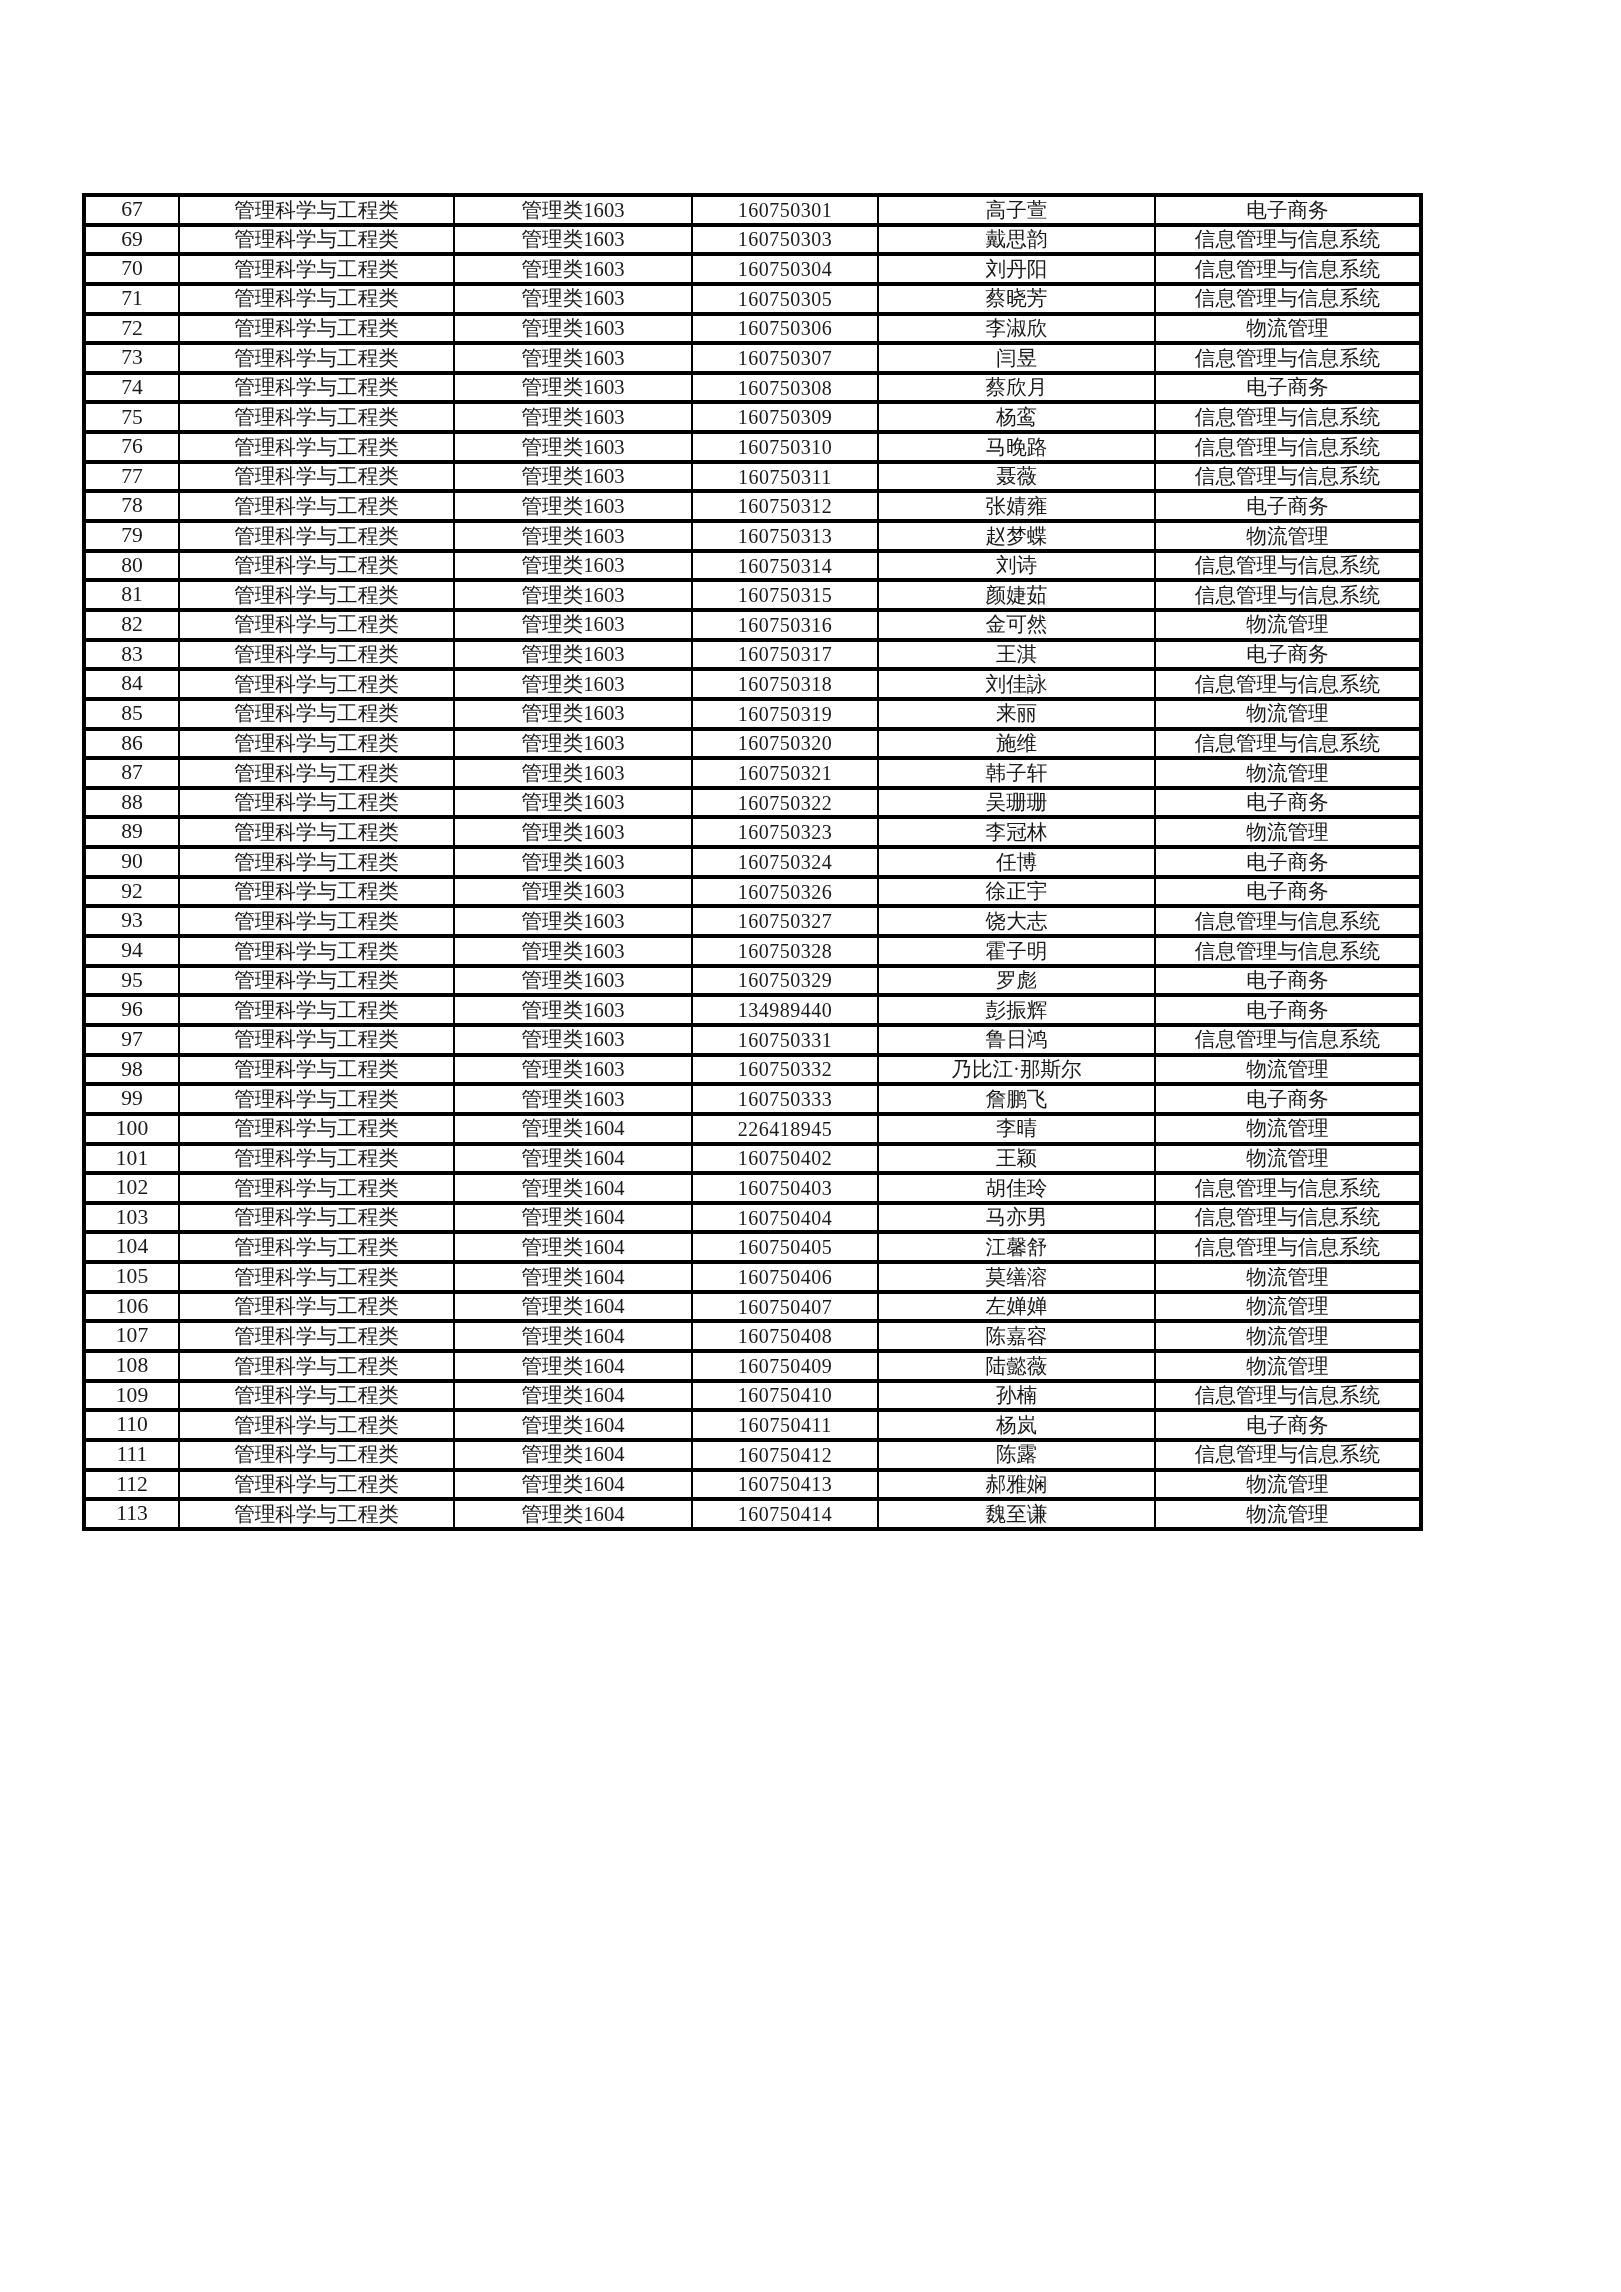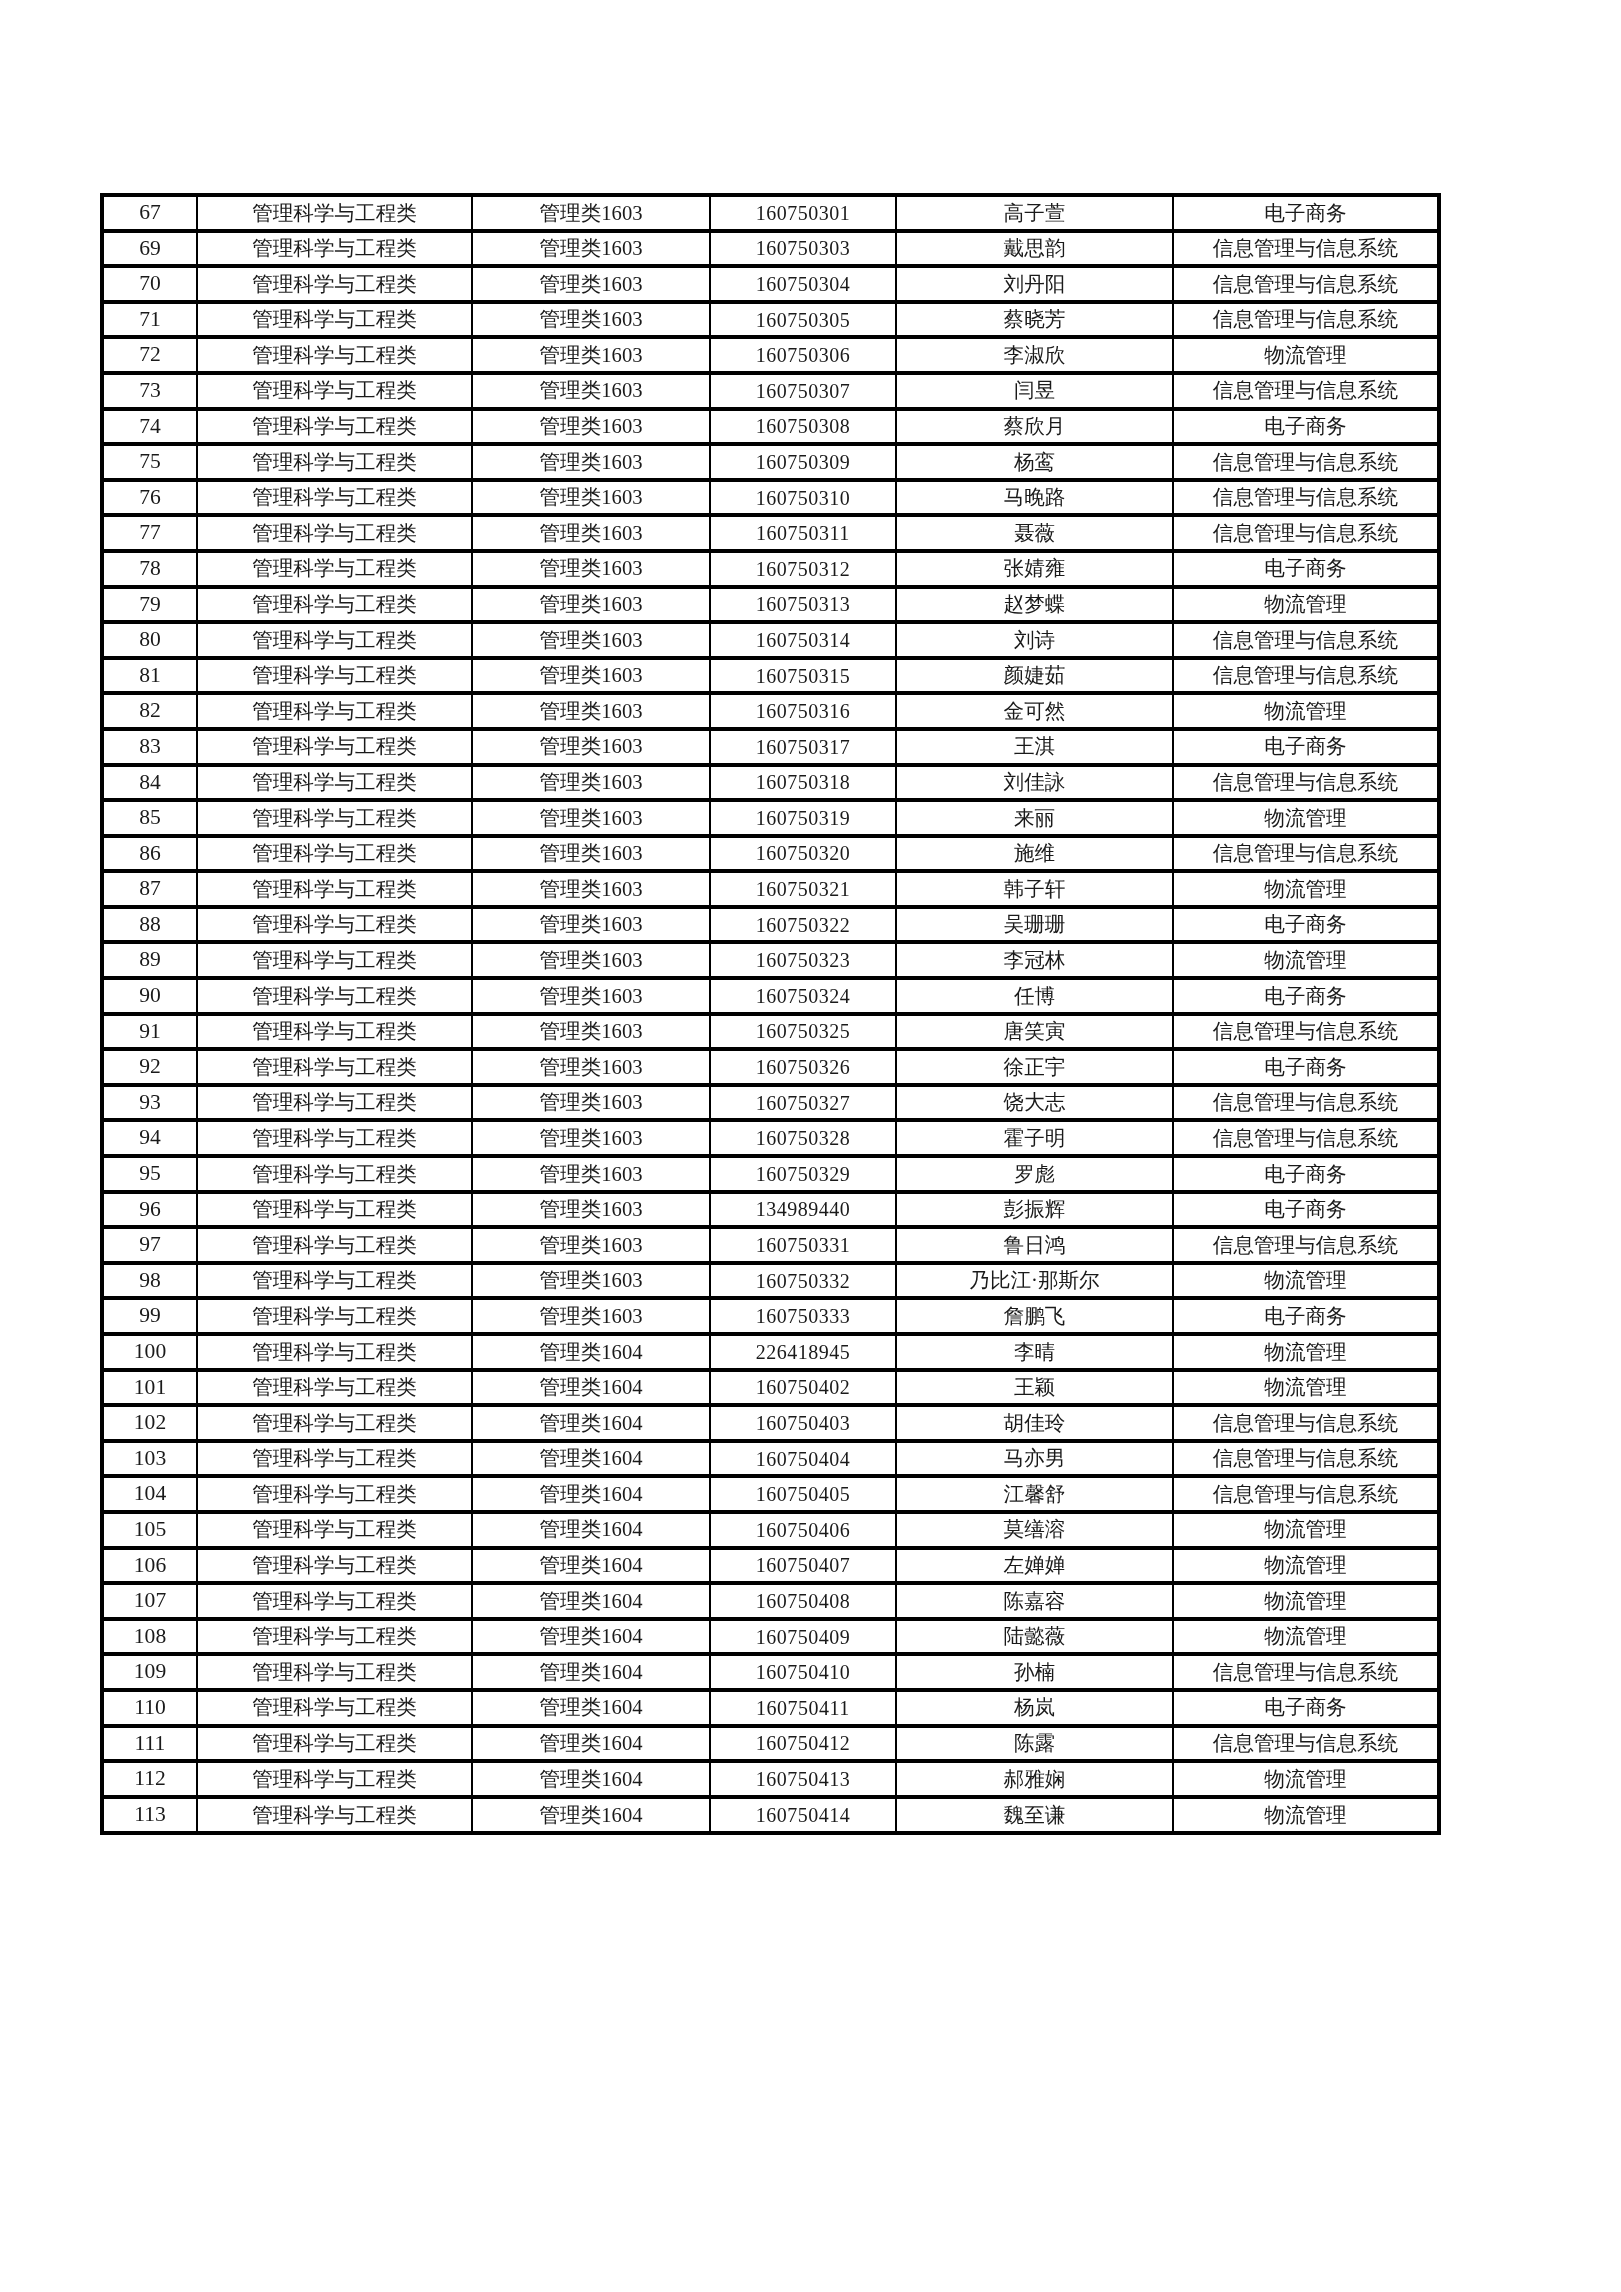--- a/index.html
+++ b/index.html
@@ -11,24 +11,24 @@
     position: relative;
     width: 1621px;
     height: 2293px;
     background: #ffffff;
     overflow: hidden;
     font-family: "Liberation Serif", "DejaVu Serif", serif;
     color: #000000;
   }
   table.roster {
     position: absolute;
-    left: 100px;
+    left: 82px;
     top: 193px;
     width: 1338px;
-    height: 1642px;
+    height: 1338px;
     border-collapse: collapse;
     table-layout: fixed;
     border: 4.9px solid #000000;
   }
   table.roster td {
     border-left: 2.9px solid #000000;
     border-right: 2.9px solid #000000;
     border-top: 4.9px solid #000000;
     border-bottom: 4.9px solid #000000;
     text-align: center;
@@ -235,28 +235,20 @@
         </tr>
         <tr>
           <td class="c-index">90</td>
           <td>管理科学与工程类</td>
           <td>管理类1603</td>
           <td class="c-id">160750324</td>
           <td>任博</td>
           <td>电子商务</td>
         </tr>
         <tr>
-          <td class="c-index">91</td>
-          <td>管理科学与工程类</td>
-          <td>管理类1603</td>
-          <td class="c-id">160750325</td>
-          <td>唐笑寅</td>
-          <td>信息管理与信息系统</td>
-        </tr>
-        <tr>
           <td class="c-index">92</td>
           <td>管理科学与工程类</td>
           <td>管理类1603</td>
           <td class="c-id">160750326</td>
           <td>徐正宇</td>
           <td>电子商务</td>
         </tr>
         <tr>
           <td class="c-index">93</td>
           <td>管理科学与工程类</td>

